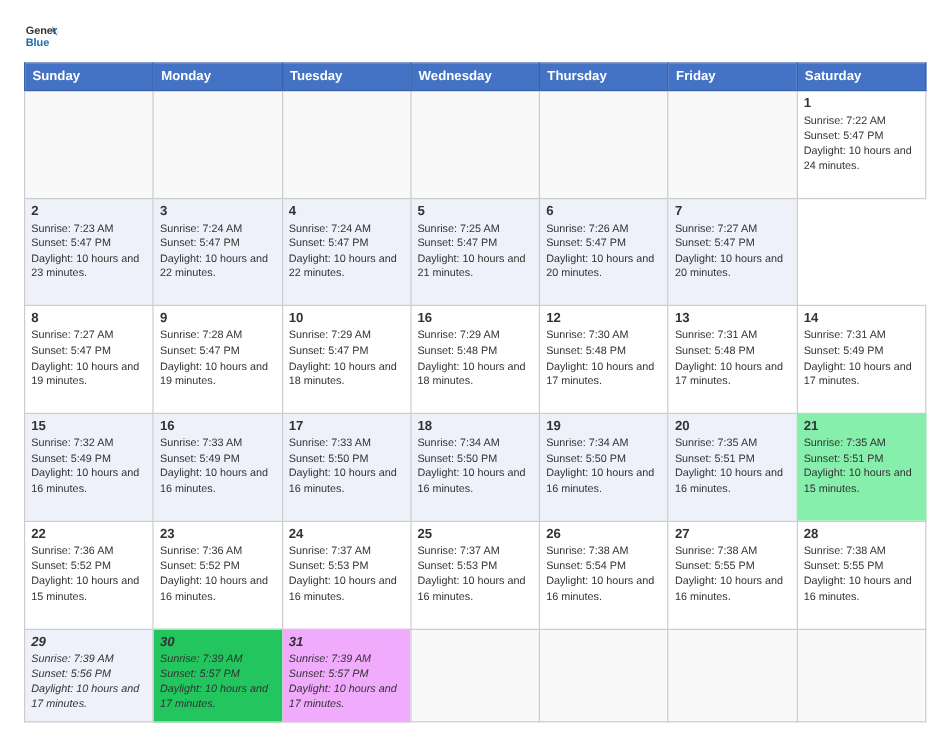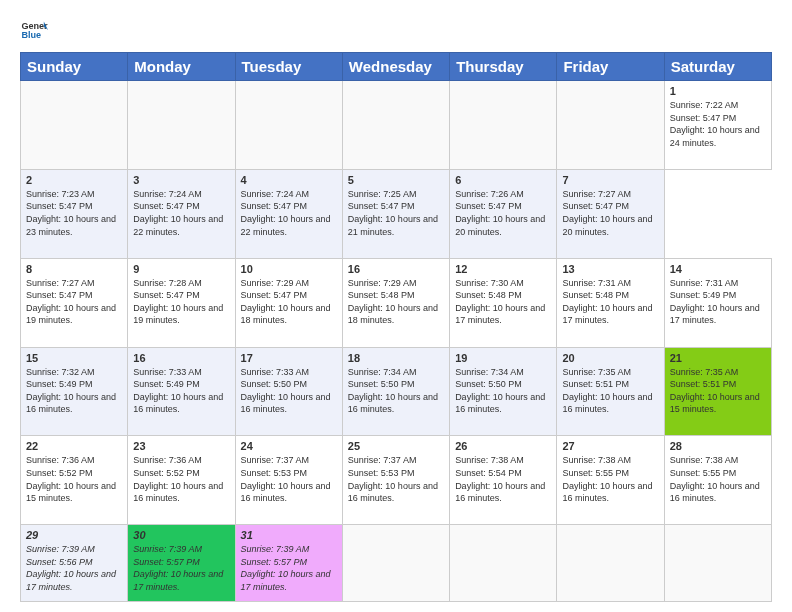--- a/index.html
+++ b/index.html
@@ -46,21 +46,21 @@
       color: #555;
     }
     .calendar {
       width: 100%;
       border-collapse: collapse;
       flex: 1;
     }
     .calendar th {
       background-color: #4472c4;
       color: #fff;
-      font-size: 15px;
+      font-size: 11px;
       font-weight: bold;
       padding: 5px 6px;
       text-align: left;
       border: 1px solid #3a62a8;
       margin-left: 24px;
     }
     .calendar td {
       border: 1px solid #ccc;
       vertical-align: top;
       padding: 4px 5px;
@@ -209,21 +209,21 @@
             <div class="day-info">Sunrise: 7:34 AM<br>Sunset: 5:50 PM<br>Daylight: 10 hours and 16 minutes.</div>
           </td>
           <td style="background: rgb(238, 241, 250);">
             <span class="day-num">19</span>
             <div class="day-info">Sunrise: 7:34 AM<br>Sunset: 5:50 PM<br>Daylight: 10 hours and 16 minutes.</div>
           </td>
           <td style="background: rgb(238, 241, 250);">
             <span class="day-num">20</span>
             <div class="day-info">Sunrise: 7:35 AM<br>Sunset: 5:51 PM<br>Daylight: 10 hours and 16 minutes.</div>
           </td>
-          <td style="background: #84cc16;">
+          <td style="background: #86efac;">
             <span class="day-num">21</span>
             <div class="day-info">Sunrise: 7:35 AM<br>Sunset: 5:51 PM<br>Daylight: 10 hours and 15 minutes.</div>
           </td>
         </tr>
         <tr>
           <td>
             <span class="day-num">22</span>
             <div class="day-info">Sunrise: 7:36 AM<br>Sunset: 5:52 PM<br>Daylight: 10 hours and 15 minutes.</div>
           </td>
           <td>

